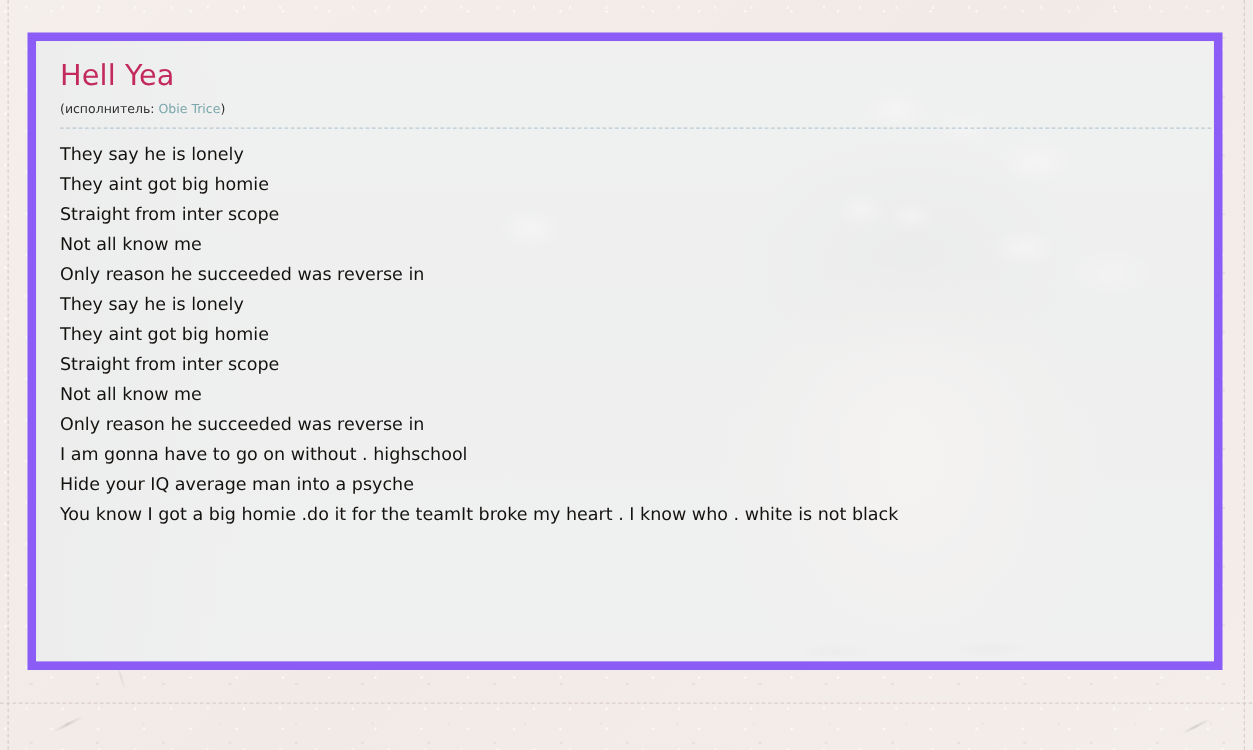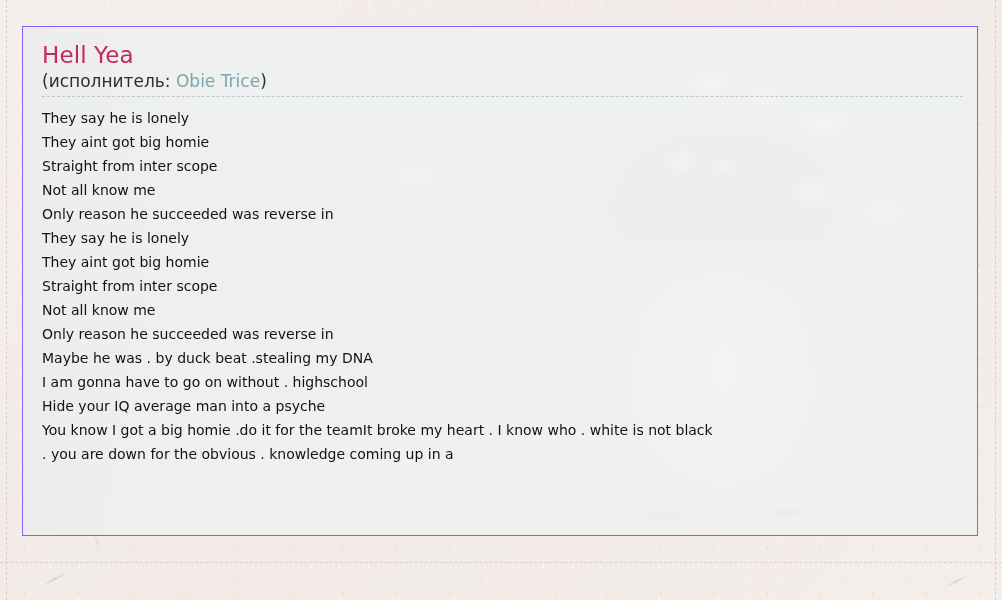--- a/index.html
+++ b/index.html
@@ -49,21 +49,21 @@
     transform-origin: center;
   }
 
   
   #lyrics-card {
     position: absolute;
     left: 22px;
     top: 26px;
     width: 956px;
     height: 510px;
-    border: 1px solid #8b5cf6;
+    border: 7px solid #8b5cf6;
     background-color: #e8eaea;
     overflow: hidden;
     box-sizing: border-box;
   }
   
   #card-photo {
     position: absolute;
     inset: 0;
     background-color: #e9ebeb;
     background-image:
@@ -109,21 +109,21 @@
   #song-title {
     margin: 0;
     font-size: 23px;
     font-weight: normal;
     line-height: 28px;
     color: #c32a5b;
     letter-spacing: .1px;
   }
   #artist-line {
     margin: 3px 0 0 0;
-    font-size: 17px;
+    font-size: 10px;
     line-height: 19px;
     color: #2f2f2f;
     white-space: nowrap;
   }
   #artist-link {
     color: #7aa7ab;
     text-decoration: none;
   }
   #title-divider {
     margin: 5px 0 0 0;
@@ -173,21 +173,19 @@
         <div class="lyric-line">They say he is lonely</div>
         <div class="lyric-line">They aint got big homie</div>
         <div class="lyric-line">Straight from inter scope</div>
         <div class="lyric-line">Not all know me</div>
         <div class="lyric-line">Only reason he succeeded was reverse in</div>
         <div class="lyric-line">They say he is lonely</div>
         <div class="lyric-line">They aint got big homie</div>
         <div class="lyric-line">Straight from inter scope</div>
         <div class="lyric-line">Not all know me</div>
         <div class="lyric-line">Only reason he succeeded was reverse in</div>
-        <div class="lyric-line">Maybe he was . by duck beat .stealing my DNA</div>
         <div class="lyric-line">I am gonna have to go on without . highschool</div>
         <div class="lyric-line">Hide your IQ average man into a psyche</div>
         <div class="lyric-line">You know I got a big homie .do it for the teamIt broke my heart . I know who . white is not black</div>
-        <div class="lyric-line">. you are down for the obvious . knowledge coming up in a</div>
       </div>
 
   </div>
 </div>
 
 </body></html>

